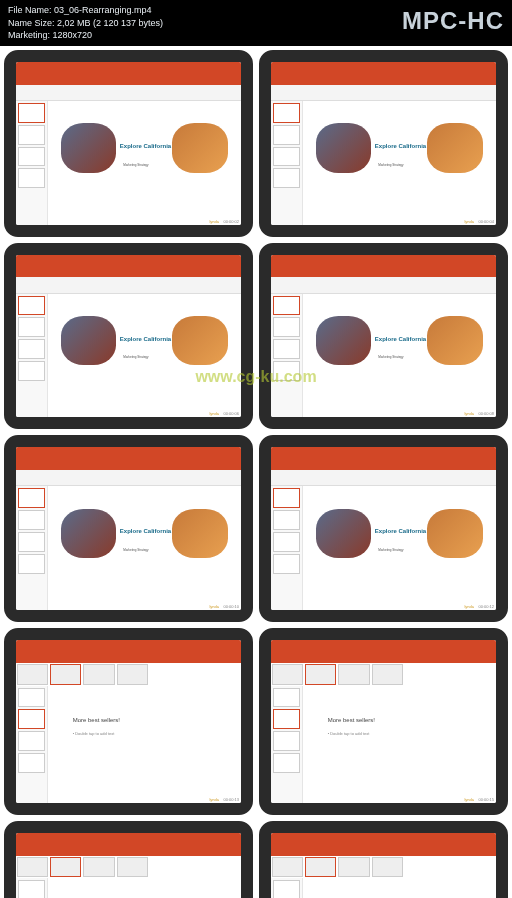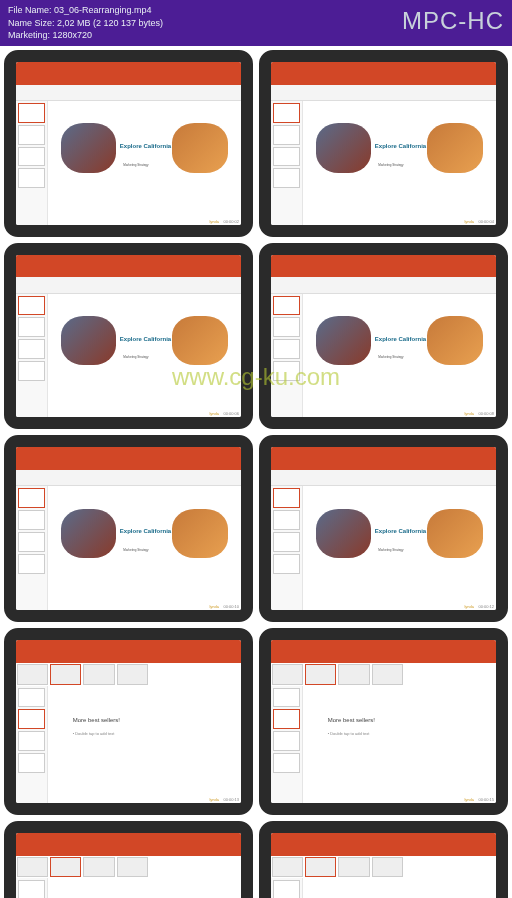--- a/index.html
+++ b/index.html
@@ -5,33 +5,33 @@
 * { margin: 0; padding: 0; box-sizing: border-box; }
 body {
   width: 512px;
   height: 898px;
   background: #fff;
   font-family: Arial, sans-serif;
   position: relative;
   overflow: hidden;
 }
 .header {
-  background: #4c1d95;
+  background: #000000;
   color: #e8eef3;
   padding: 4px 8px;
   font-size: 9px;
   line-height: 1.4;
   display: flex;
   justify-content: space-between;
   align-items: flex-start;
 }
 .header-left { flex: 1; }
 .header-right {
   font-size: 24px;
-  font-weight: 400;
+  font-weight: 700;
   letter-spacing: 1px;
   color: #c8d2da;
 }
 .grid {
   display: grid;
   grid-template-columns: 1fr 1fr;
   gap: 6px;
   padding: 4px;
 }
 .frame {
@@ -161,23 +161,23 @@
   right: 22px;
   font-size: 4px;
   color: #d0a030;
   z-index: 3;
 }
 .watermark {
   position: absolute;
   top: 42%;
   left: 50%;
   transform: translate(-50%, -50%);
-  font-size: 24px;
+  font-size: 16px;
   color: rgba(180, 200, 50, 0.6);
-  font-weight: normal;
+  font-weight: bold;
   z-index: 100;
   pointer-events: none;
   white-space: nowrap;
 }
 </style>
 </head>
 <body>
 
 <div class="header">
   <div class="header-left">

